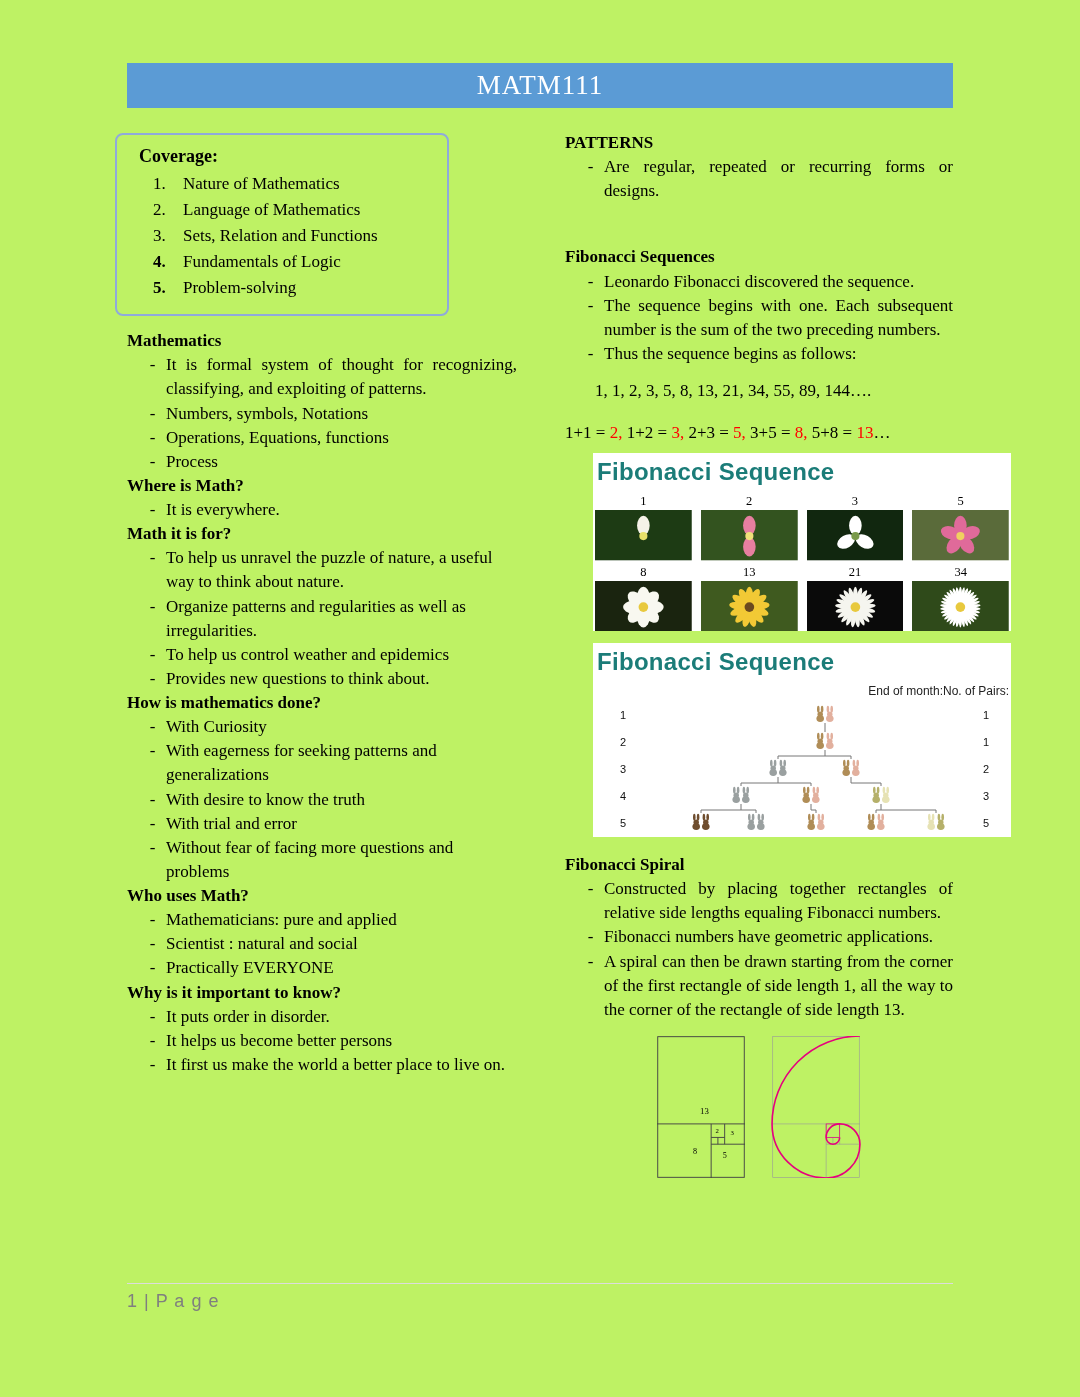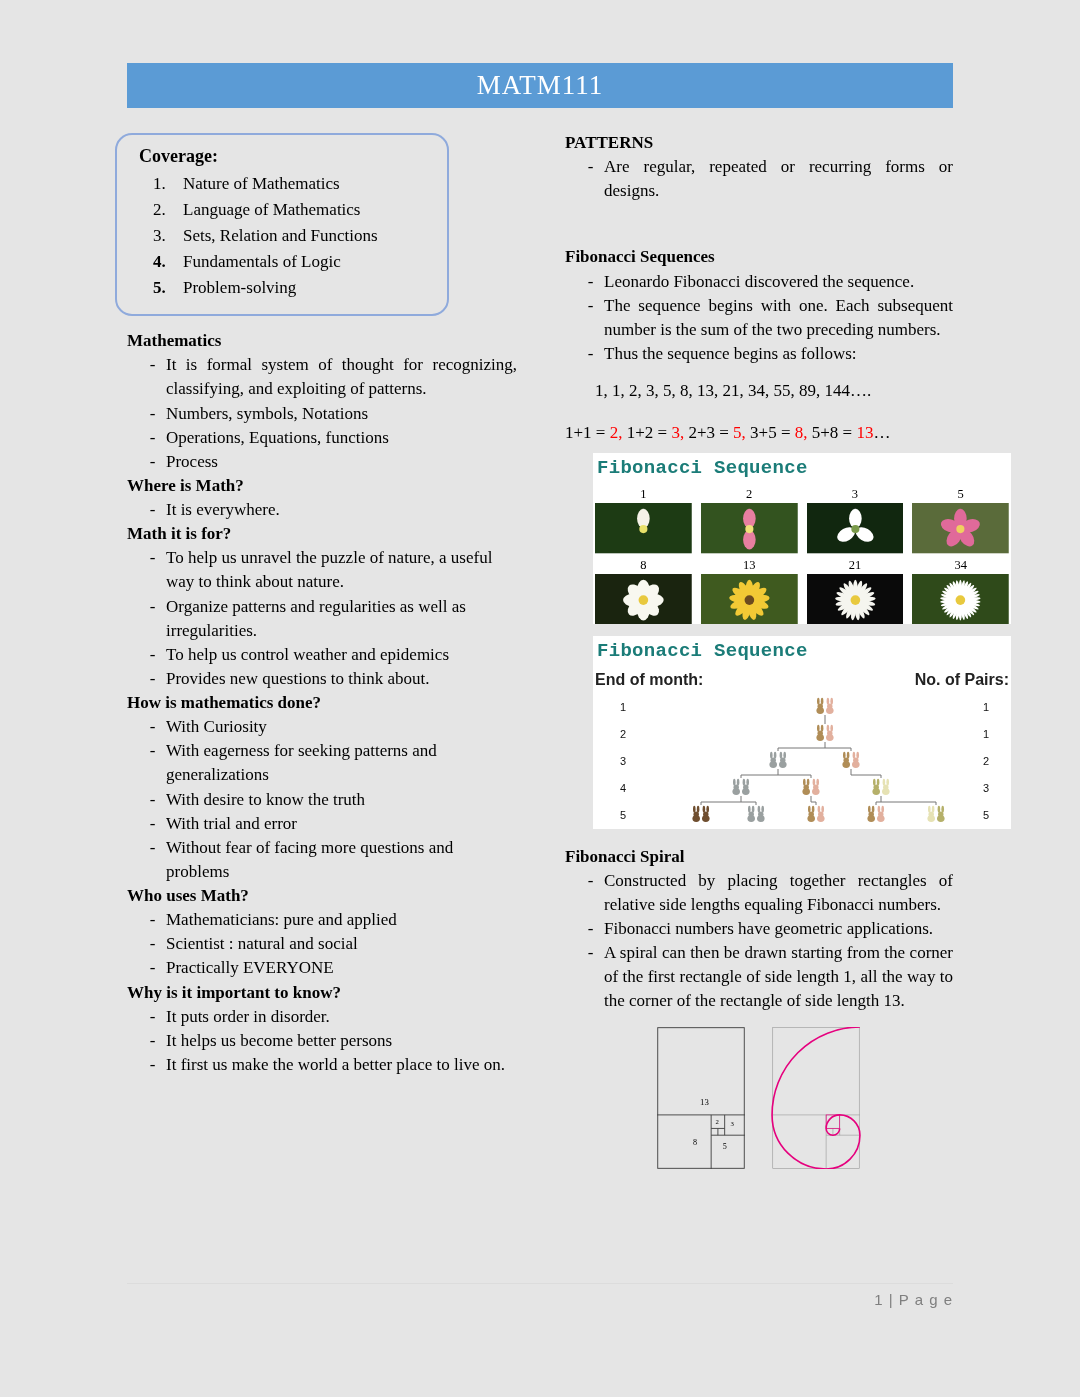--- a/index.html
+++ b/index.html
@@ -1,53 +1,53 @@
 <!DOCTYPE html>
 <html><head>
 <meta charset="utf-8">
 <style>
   *{box-sizing:border-box;margin:0;padding:0}
   html,body{background:#fff}
-  .page{position:relative;width:1080px;height:1397px;background:#e5e5e5;overflow:hidden;
+  .page{position:relative;width:1080px;height:1397px;background:#bef264;overflow:hidden;
         font-family:"Liberation Serif",serif;font-size:17px;line-height:1.42;color:#000}
   .banner{position:absolute;left:127px;top:63px;width:826px;height:45px;background:#5b9bd5;
           display:flex;align-items:center;justify-content:center}
   .banner-title{color:#fff;font-size:27px;letter-spacing:1px}
   .cols{position:absolute;left:127px;top:131px;width:826px;display:flex;gap:48px;align-items:flex-start}
   .col-left{width:390px;flex:none}
   .col-right{width:388px;flex:none}
-  .coverage{border:2px solid #8faadc;border-radius:17px;padding:9px 0 14px 0;margin:2px 0 13px -12px;width:334px}
+  .coverage{border:2px solid #8faadc;border-radius:8px;padding:9px 0 14px 0;margin:2px 0 13px -12px;width:334px}
   .coverage-h{font-weight:700;font-size:18px;padding-left:22px}
   .cov-item{display:flex;padding-left:36px;margin-top:2px}
   .cov-num{width:30px;flex:none}
   .cov-num.b{font-weight:700}
   .sec-h{font-weight:700}
   .bullet{display:flex;padding-left:12px}
   .dash{width:27px;flex:none;text-align:center}
   .btxt{flex:1}
   .just{text-align:justify}
   .mt24{margin-top:42px}
   .seq-line{margin:13px 0 0 30px}
   .equation{margin-top:18px;text-align:justify}
   .red{color:#ff0000}
   .u{}
   .figure{width:418px;margin-left:28px;background:#fff}
-  .fig-title{font-family:Liberation Mono, monospace;color:#1b7c78;font-size:19px;font-weight:600;
+  .fig-title{font-family:Liberation Sans, sans-serif;color:#1b7c78;font-size:24px;font-weight:600;
              letter-spacing:.3px;padding:2px 0 4px 4px}
   .flower-grid{display:grid;grid-template-columns:repeat(4,1fr);column-gap:9px;row-gap:3px;padding:0 2px}
   .fnum{font-size:12.5px;text-align:center;height:17px;line-height:17px}
   .fimg{display:block;width:100%;height:auto}
-  .rabbit-labels{display:flex;justify-content:space-between;font-family:"Liberation Sans",sans-serif;
-                 font-size:16px;font-weight:700;color:#222;padding:0 2px 1px 2px}
+  .rabbit-labels{display:flex;justify-content:flex-end;font-family:"Liberation Sans",sans-serif;
+                 font-size:12px;font-weight:400;color:#222;padding:0 2px 1px 2px}
   .rabbit-svg{display:block;width:418px;height:136px}
   .spiral-row{display:flex;gap:26px;margin:14px 0 0 92px}
   .spiral-svg{display:block}
   .spiral-svg text{font-family:"Liberation Serif",serif}
-  .footer{position:absolute;left:127px;top:1283px;width:826px;border-top:1px solid #dcdcdc;text-align:right;
-          padding-top:5px;font-family:"Liberation Sans",sans-serif;font-size:15px;color:#7f7f7f;letter-spacing:1px}
+  .footer{position:absolute;left:127px;top:1283px;width:826px;border-top:1px solid #dcdcdc;text-align:left;
+          padding-top:5px;font-family:"Liberation Sans",sans-serif;font-size:18px;color:#7f7f7f;letter-spacing:1px}
 </style>
 </head>
 <body>
 
 <div class="page">
 
   <div class="banner">
     <span class="banner-title">MATM111</span>
   </div>
 

